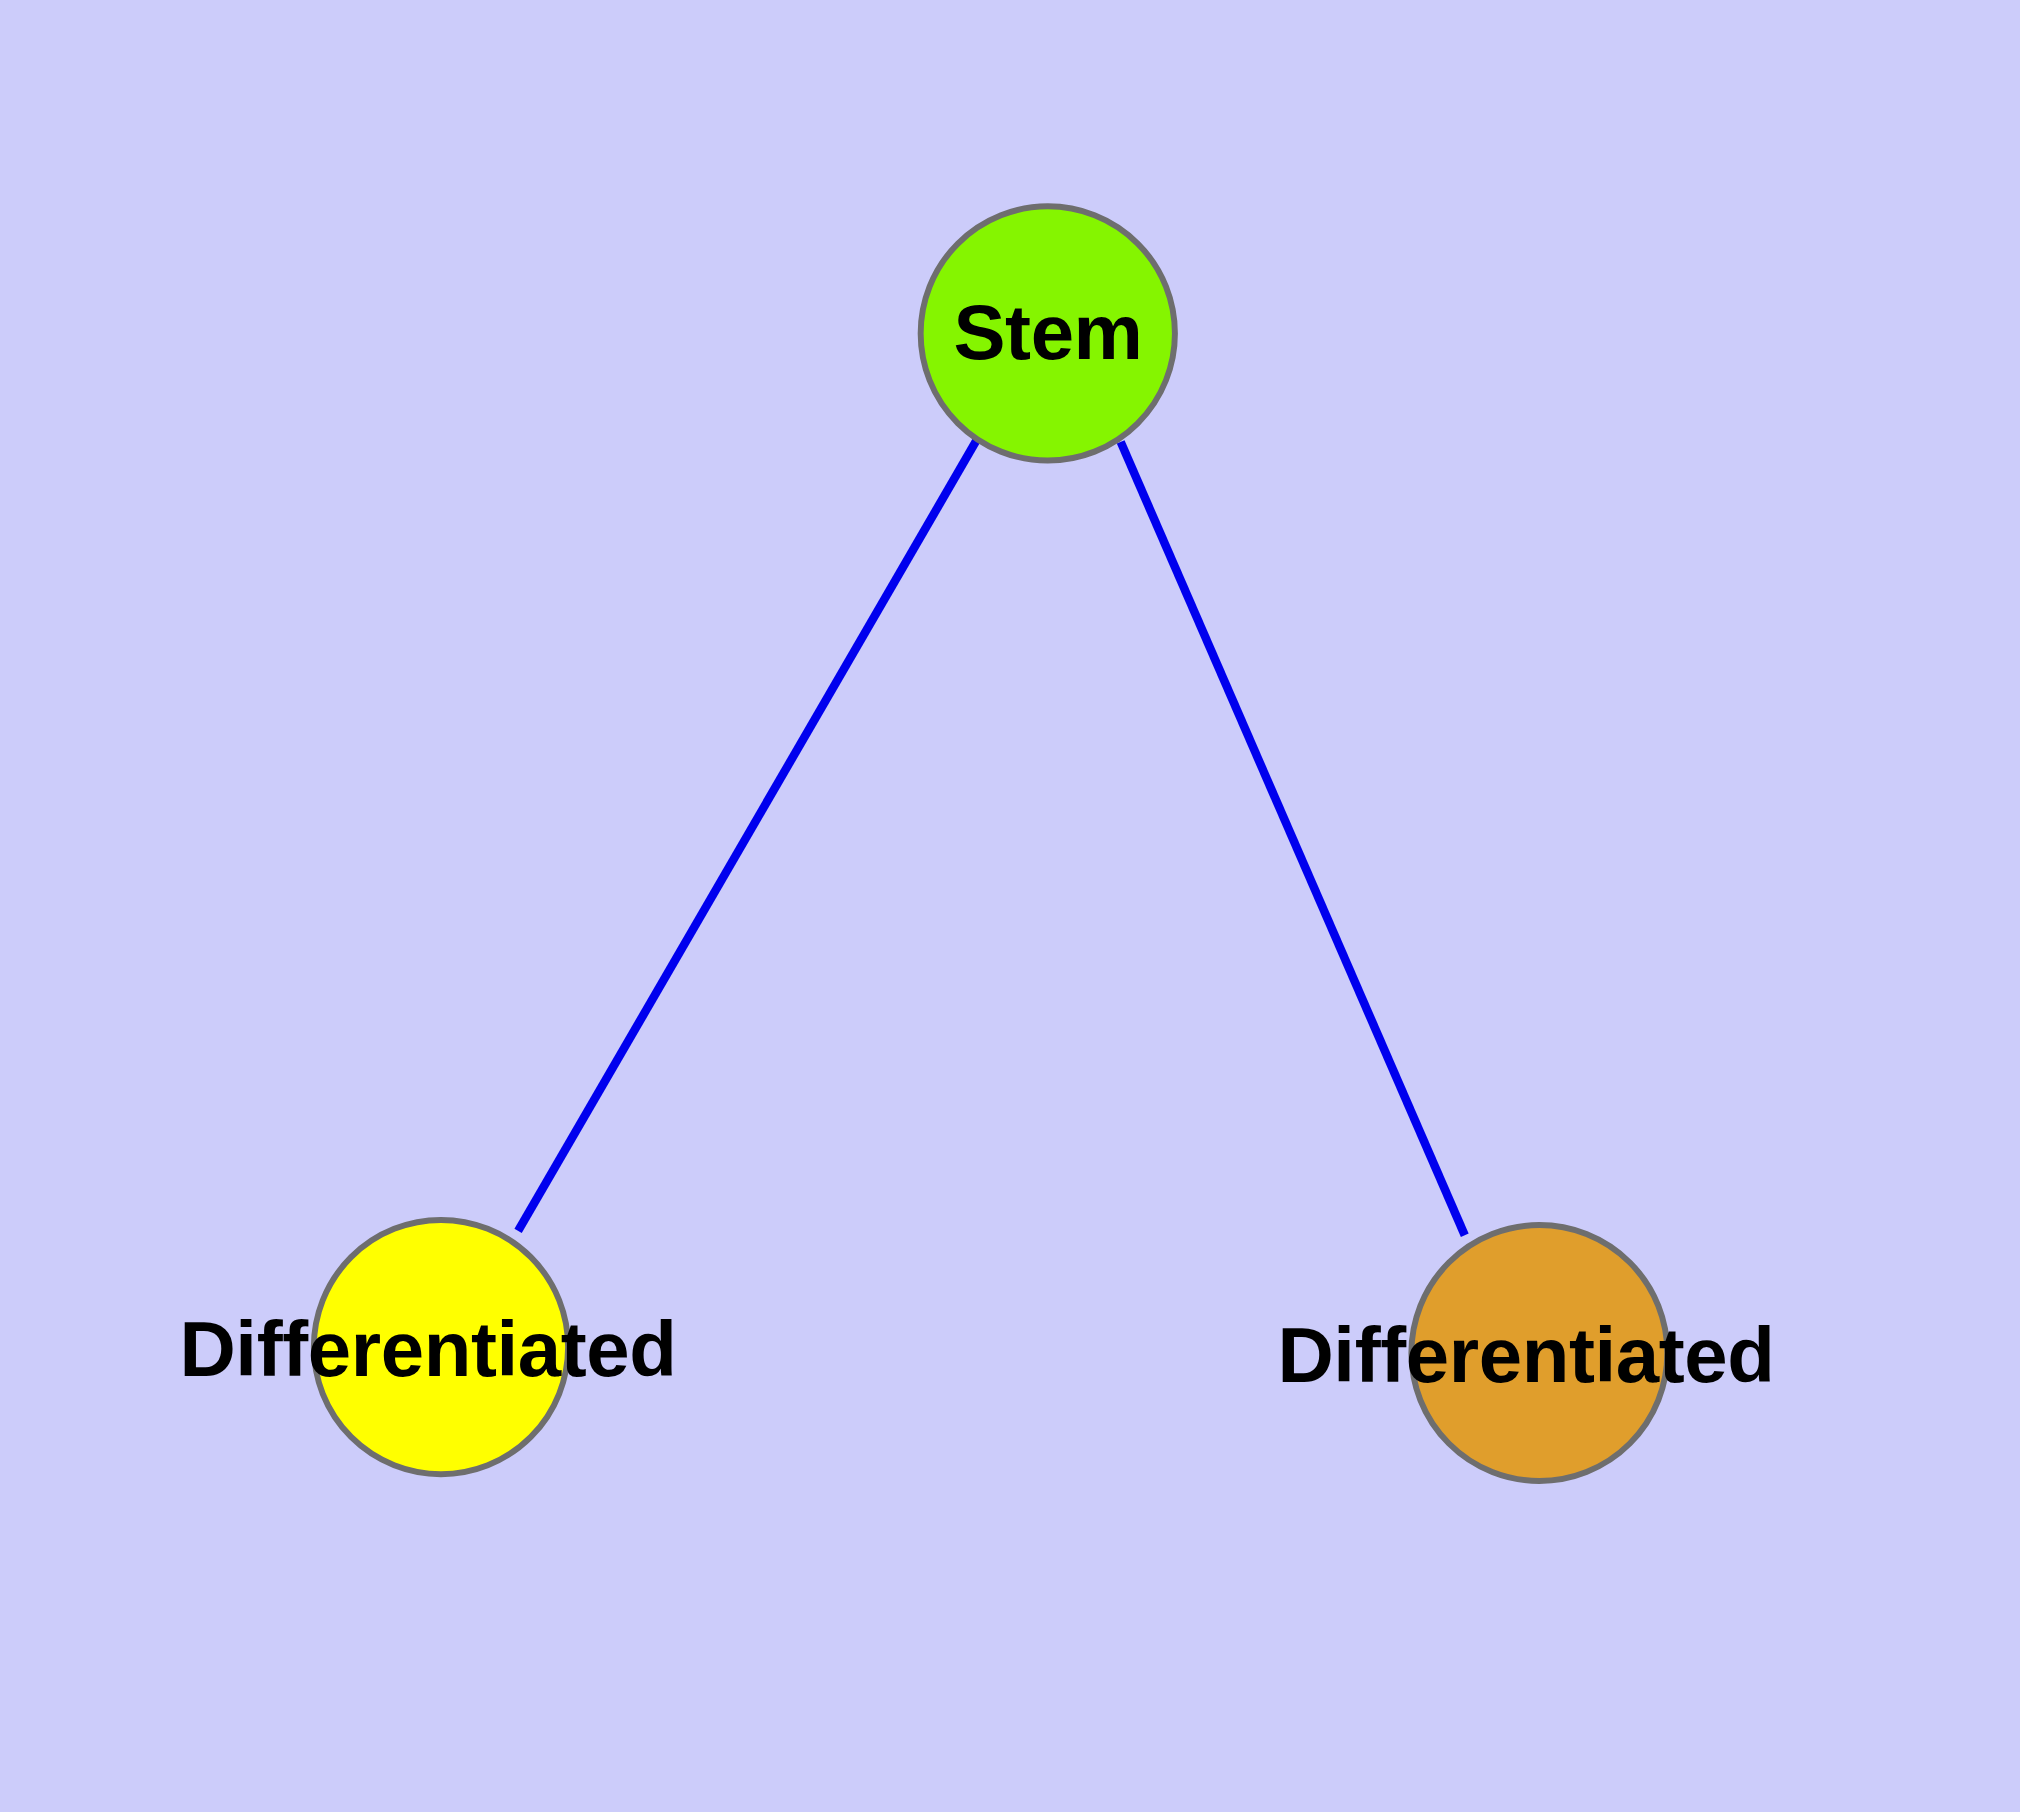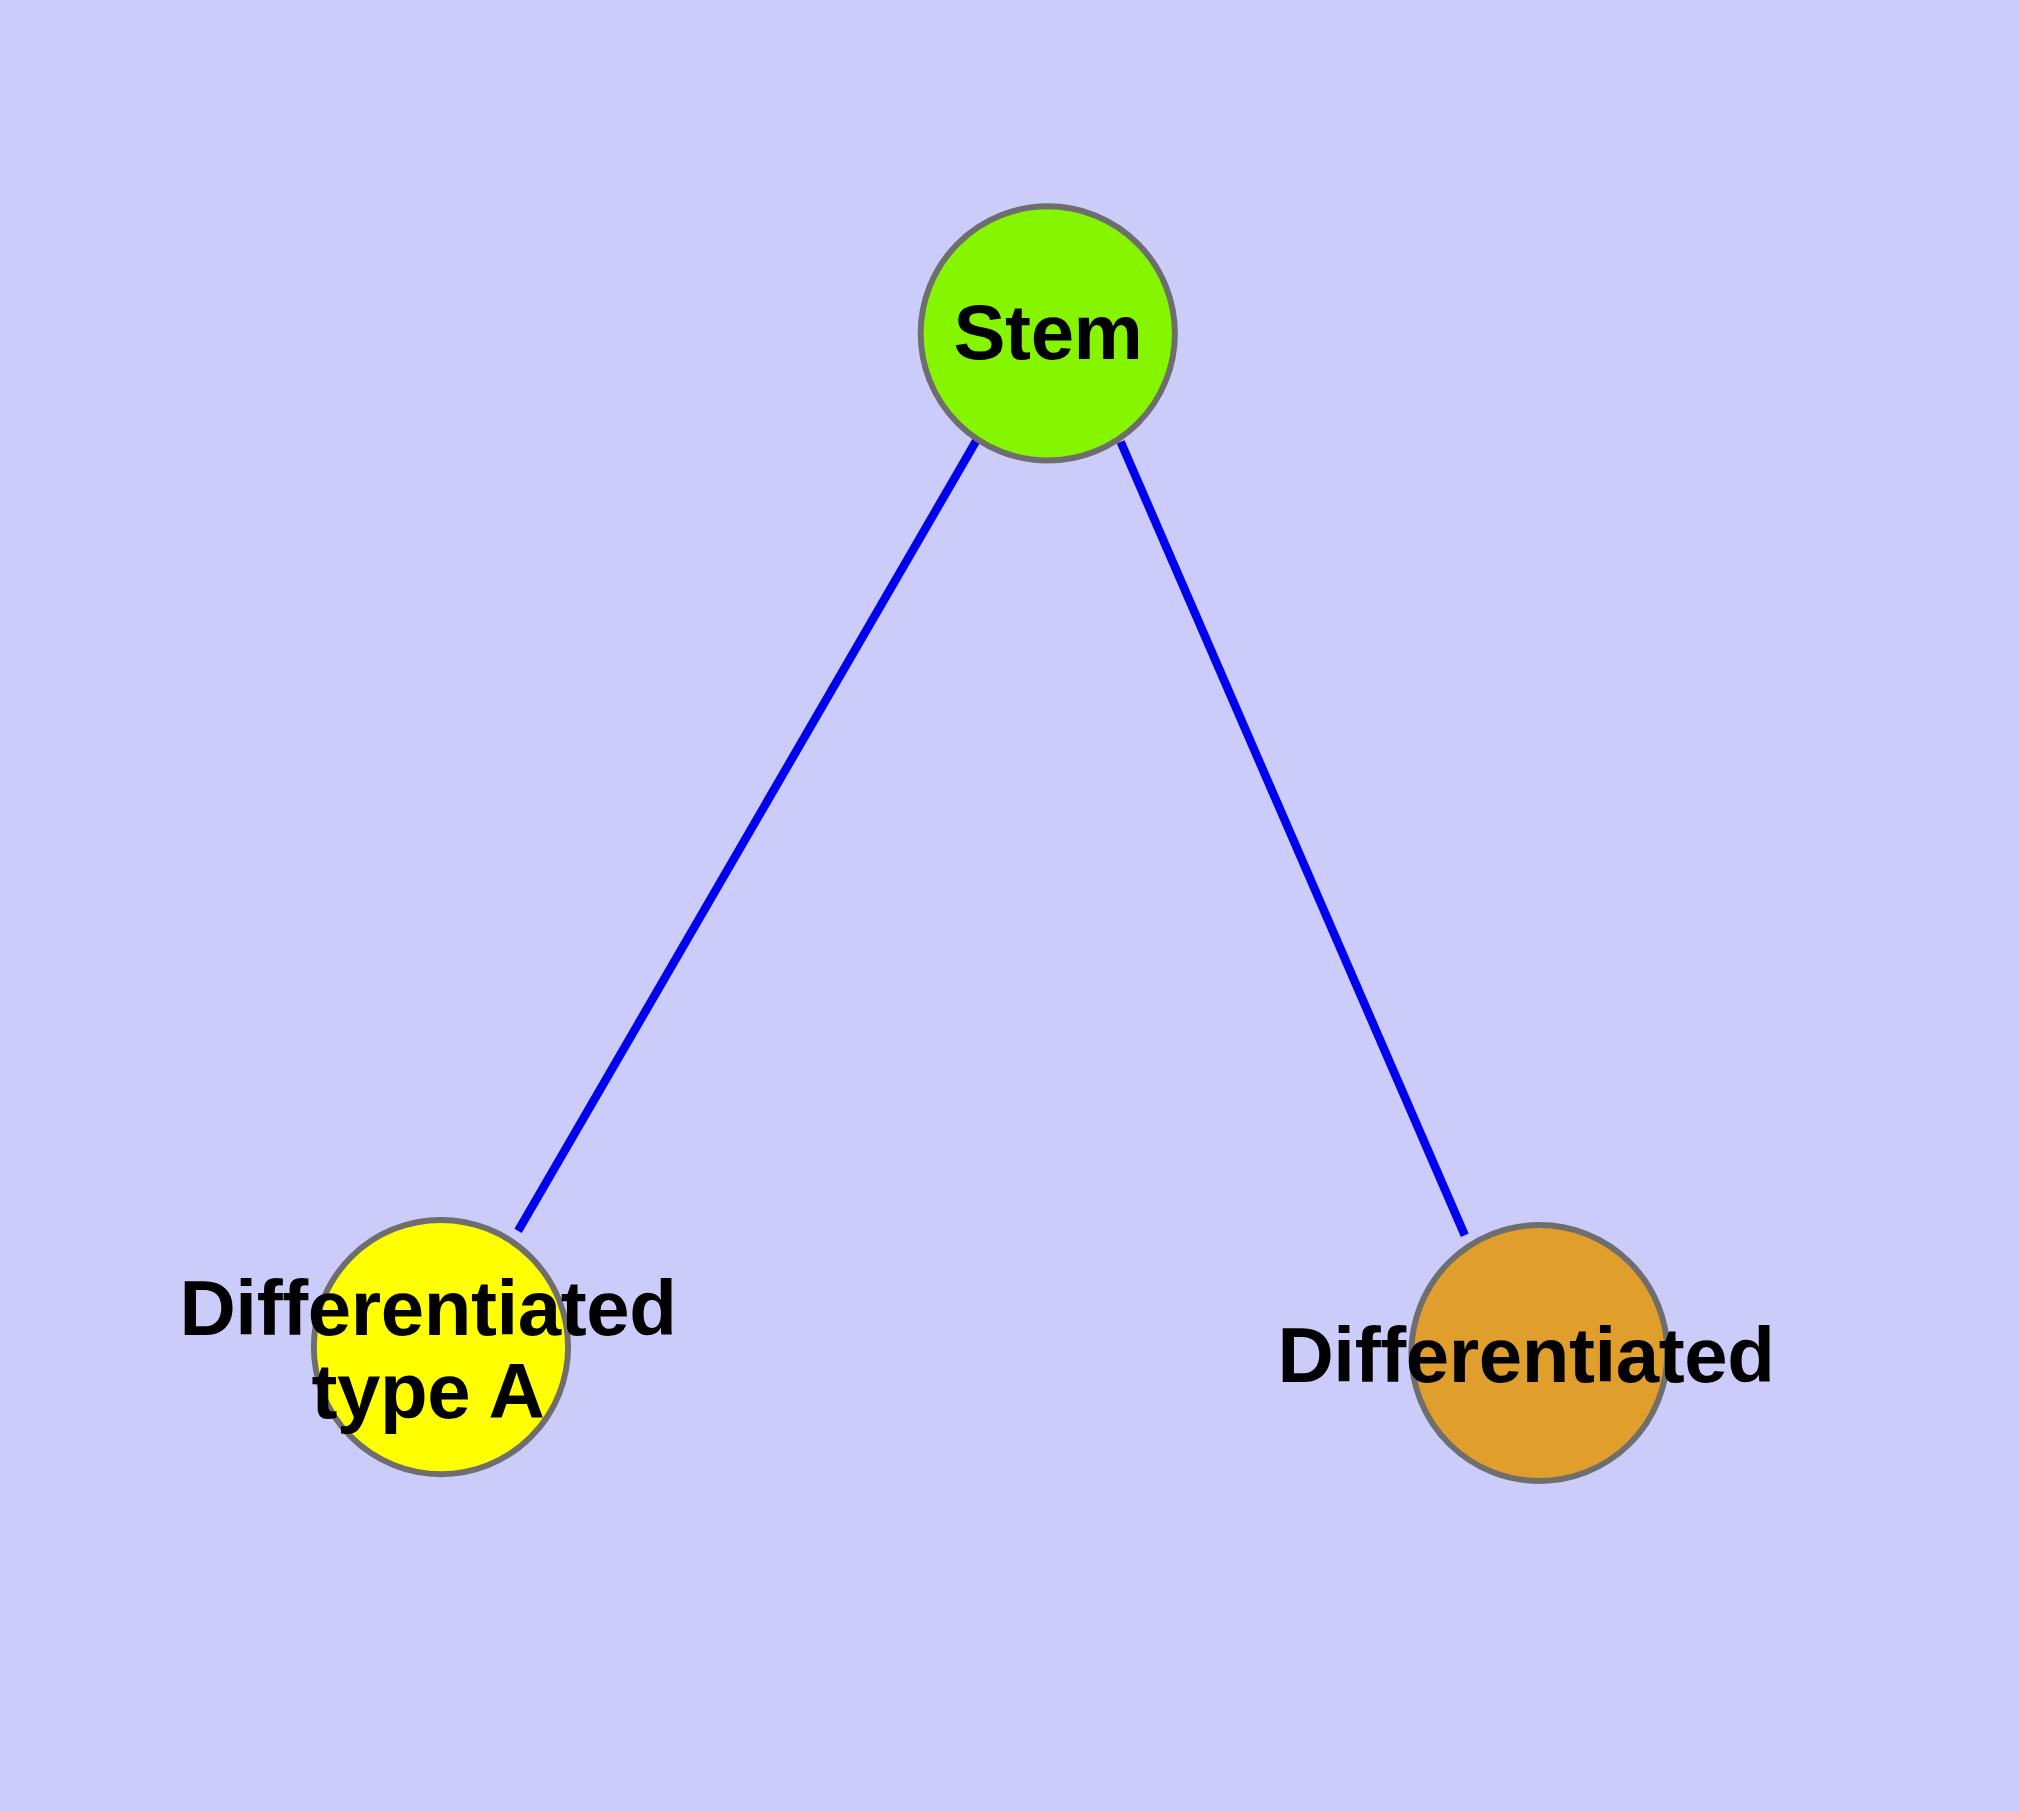--- a/index.html
+++ b/index.html
@@ -72,21 +72,20 @@
       <circle cx="1816" cy="1574" r="151" fill="#e09e2c" stroke="#6e6e6e" stroke-width="7"></circle>
     </g>
   </svg>
 
   <div class="node-label" id="label-stem">
     <span class="line">Stem</span>
   </div>
 
   <div class="node-label" id="label-type-a">
     <span class="line">Differentiated</span>
-    <span class="line">type A</span>
   </div>
 
   <div class="node-label" id="label-type-b">
     <span class="line">Differentiated</span>
   </div>
 
 </div>
 
 
 </body></html>

